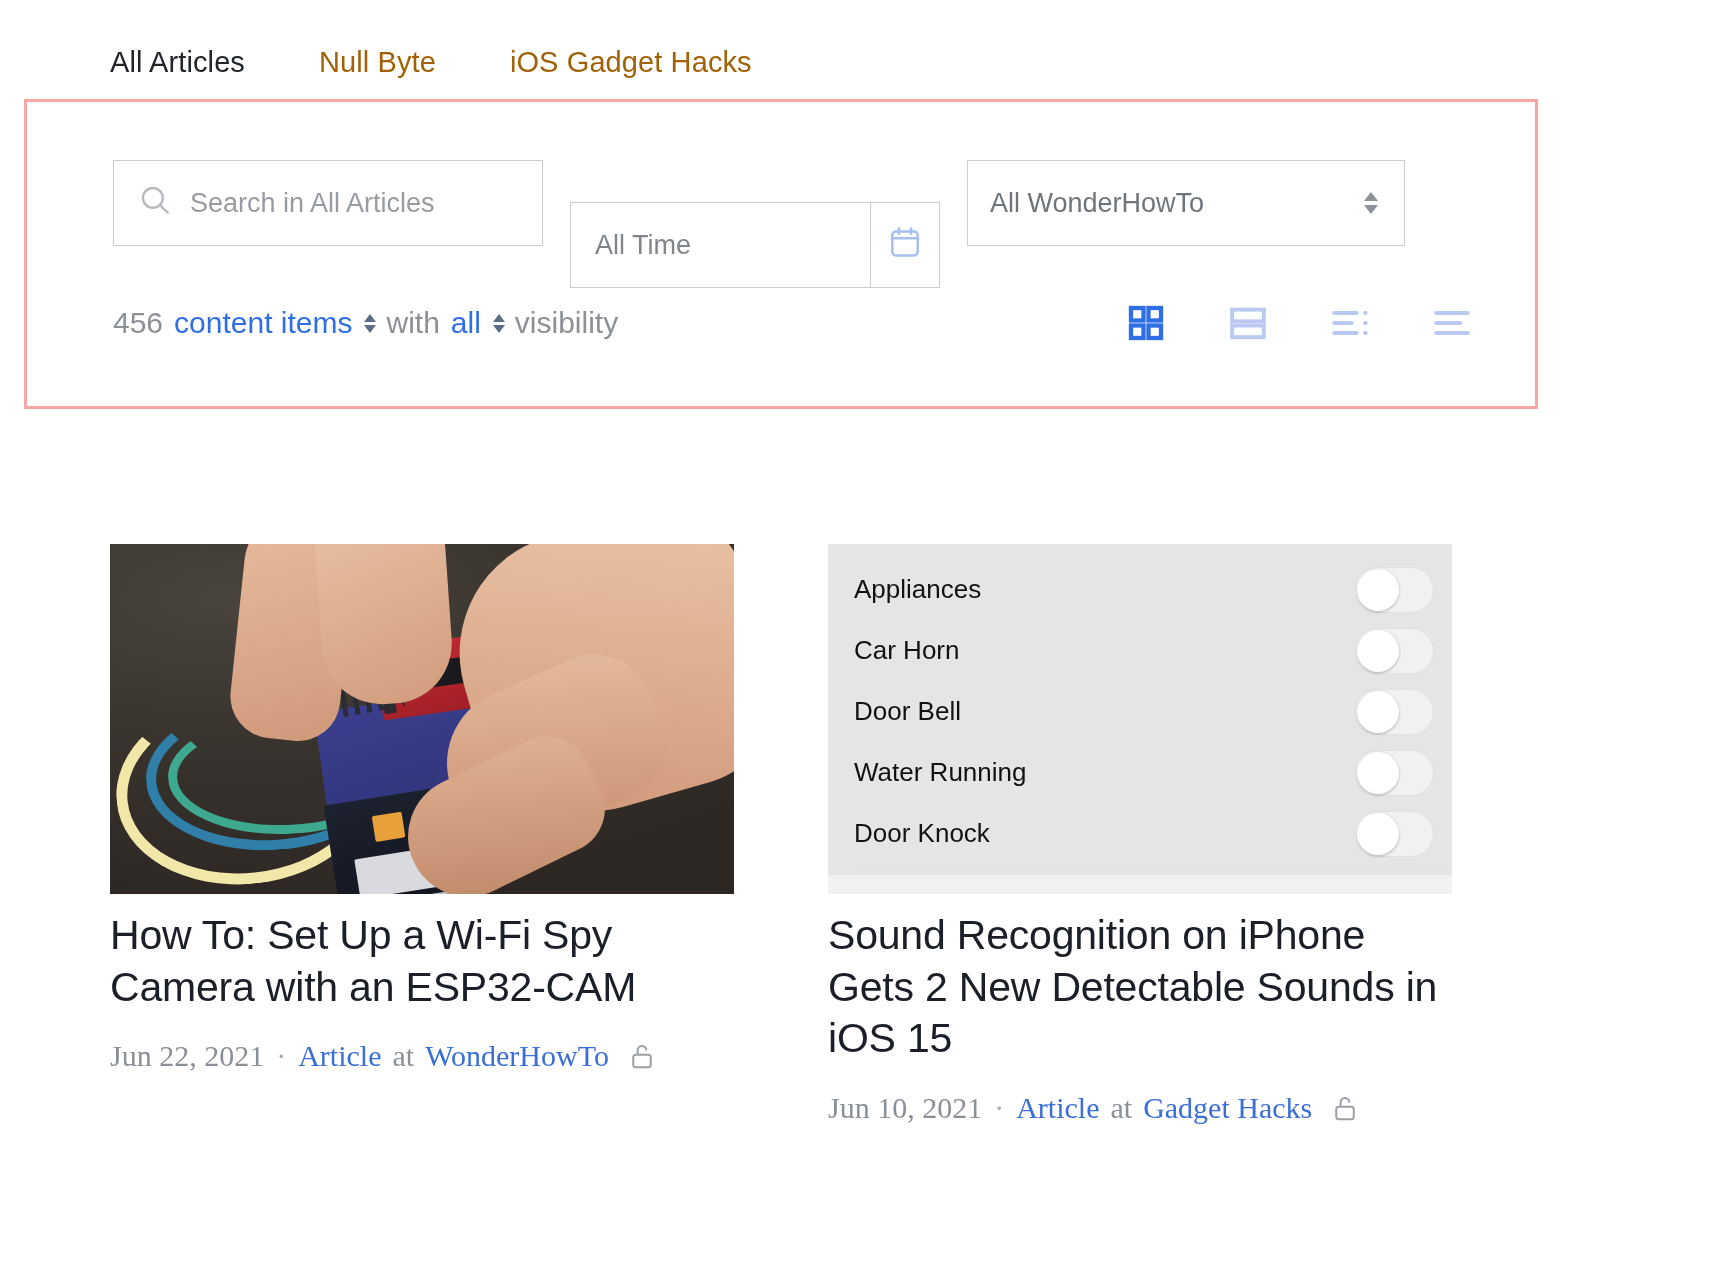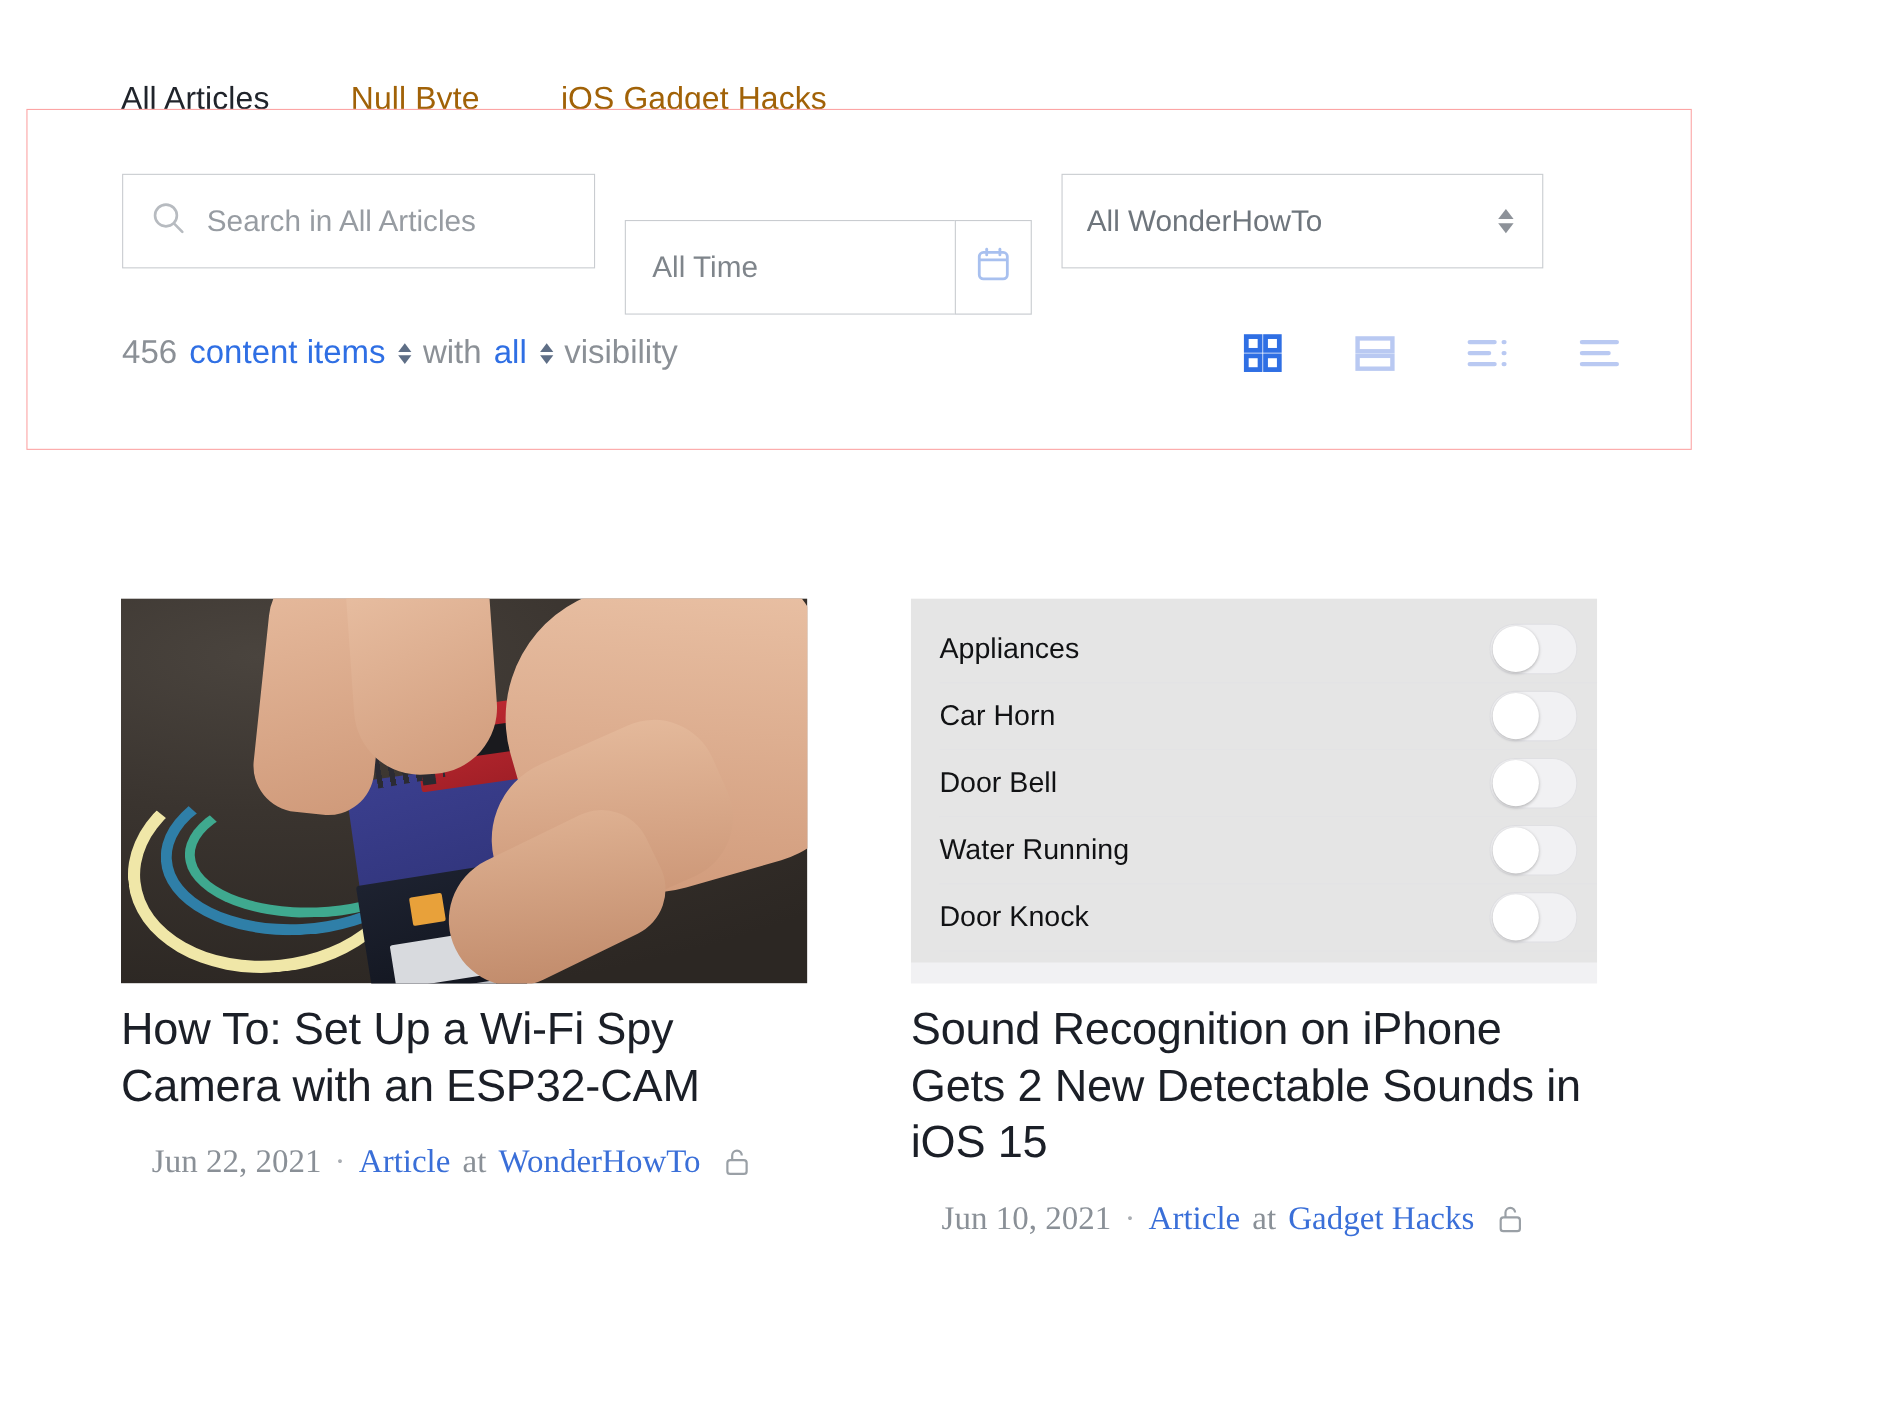--- a/index.html
+++ b/index.html
@@ -8,21 +8,21 @@
     width: 1730px; height: 1278px;
     background: #ffffff;
     font-family: "Liberation Sans", sans-serif;
     overflow: hidden;
   }
   .page { position: relative; width: 1730px; height: 1278px; background: #fff; }
 
   
   .tabbar {
     position: absolute; left: 0; top: 0; width: 1408px; height: 110px;
-    display: flex; align-items: flex-end; padding-left: 110px; padding-top: 14px;
+    display: flex; align-items: center; padding-left: 110px; padding-top: 14px;
   }
   .tab {
     position: relative;
     font-size: 29px;
     color: #a16207;
     padding: 0 0 0 0;
     margin-right: 74px;
     line-height: 40px;
     white-space: nowrap;
     cursor: pointer;
@@ -35,21 +35,21 @@
     left: 0; right: 0; bottom: -52px;
     height: 6px;
     background: #2f6fe4;
   }
 
   
   .filter-panel {
     position: absolute;
     left: 24px; top: 99px;
     width: 1514px; height: 310px;
-    border: 1px solid #fca5a5;
+    border: 3px solid #fca5a5;
     background: #fff;
   }
   .filter-row {
     position: absolute; left: 86px; top: 58px;
     display: flex; align-items: flex-start;
   }
   .field {
     height: 86px;
     border: 1px solid #c9ccd0;
     background: #fff;
@@ -228,21 +228,21 @@
 
   .card-title {
     font-size: 41px; line-height: 1.26; color: #1b1f27;
     font-weight: 400; margin-top: 16px; letter-spacing: -0.2px;
     cursor: pointer;
   }
   .card-meta {
     margin-top: 26px;
     font-family: "Liberation Serif", serif;
     font-size: 30px; color: #8a9097;
-    display: flex; align-items: center; white-space: nowrap; margin-left: 28px;
+    display: flex; align-items: center; white-space: nowrap;
   }
   .card-meta .lnk { color: #3a6fd8; cursor: pointer; }
   .card-meta .dot { margin: 0 12px; color: #a9adb2; }
   .card-meta .at { margin: 0 11px; color: #8a9097; }
   .lock { margin-left: 18px; display: inline-flex; align-items: center; }
 </style>
 </head>
 <body>
 
 <div class="page">

